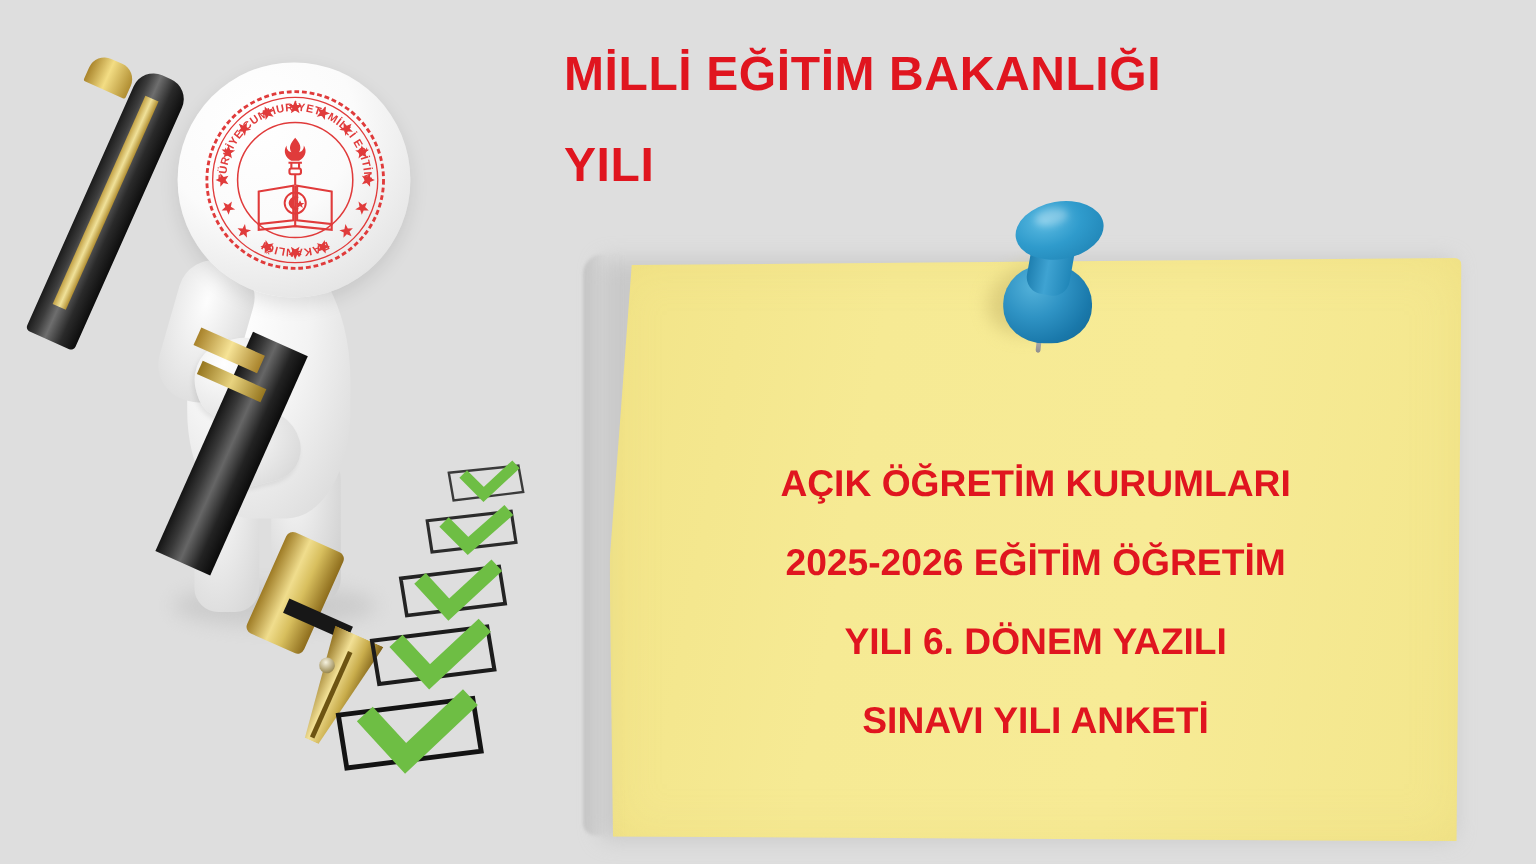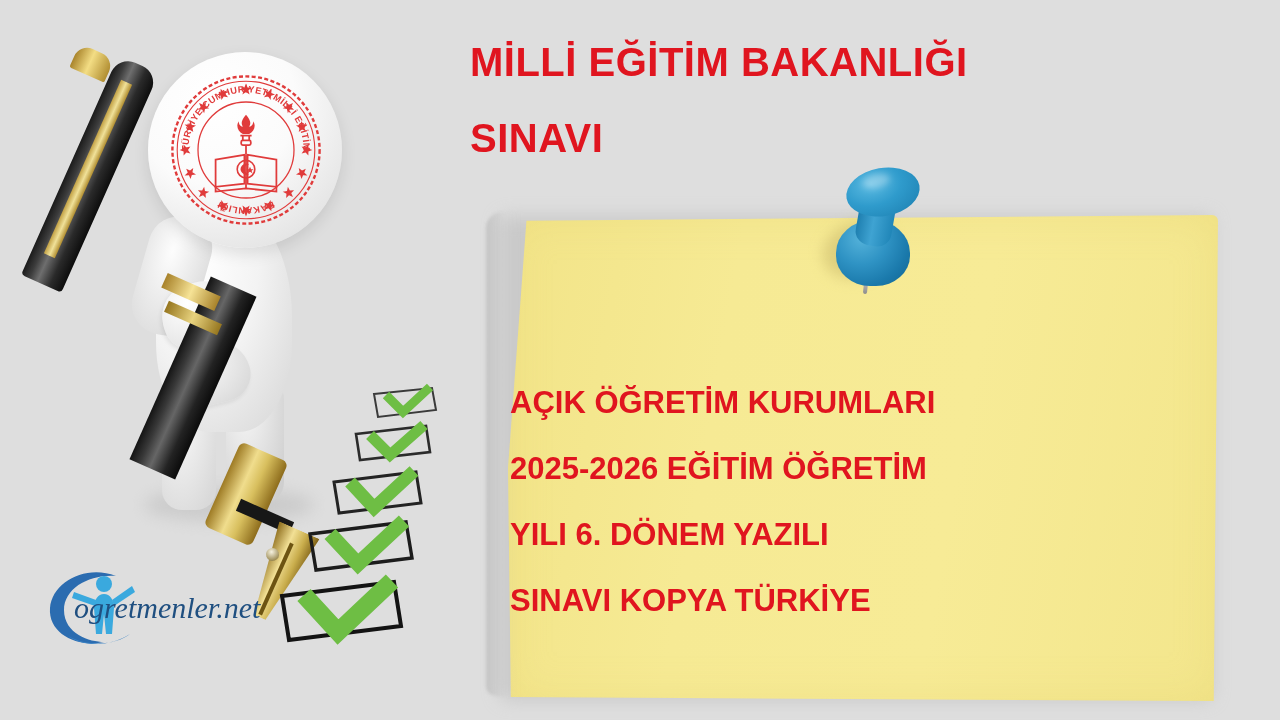--- a/index.html
+++ b/index.html
@@ -71,20 +71,21 @@
     background: linear-gradient(90deg, rgba(160,160,160,.40), rgba(200,200,200,.08) 55%, rgba(255,255,255,0));
     border-radius: 16px 0 0 10px;
     filter: blur(1.4px);
   }
 
   .note-text {
     position: absolute;
     left: 24px;
     top: 160px;
     width: 706px;
+    text-align: center;
     color: #e0151f;
     font-weight: 700;
     font-size: 31px;
     line-height: 66px;
     white-space: nowrap;
   }
   .note-text span { display: block; }
 
   
   .pin {
@@ -278,21 +279,21 @@
   .watermark { position: absolute; left: 38px; top: 556px; width: 240px; height: 96px; }
   .watermark svg { width: 100%; height: 100%; display: block; }
 </style>
 </head>
 <body>
 
 <div id="stage">
 
   <div class="header">
     <span class="line1">MİLLİ EĞİTİM BAKANLIĞI</span>
-    <span class="line2">SINAVI</span>
+    <span class="line2">YILI</span>
   </div>
 
   <div class="figure">
     <div class="fig-shadow"></div>
     <div class="fig-leg-r"></div>
     <div class="fig-leg-l"></div>
     <div class="fig-body"></div>
     <div class="fig-arm-back"></div>
     <div class="fig-head"></div>
 
@@ -448,42 +449,27 @@
 
   <div class="note-wrap">
     <div class="note-shadow"></div>
     <div class="note"></div>
     <div class="note-curl"></div>
 
     <div class="note-text">
       <span>AÇIK ÖĞRETİM KURUMLARI</span>
       <span>2025-2026 EĞİTİM ÖĞRETİM</span>
       <span>YILI 6. DÖNEM YAZILI</span>
-      <span>SINAVI KOPYA TÜRKİYE</span>
+      <span>SINAVI YILI ANKETİ</span>
     </div>
   </div>
 
   <div class="pin">
     <div class="pin-shadow"></div>
     <div class="pin-needle"></div>
     <div class="pin-base"></div>
     <div class="pin-stem"></div>
     <div class="pin-cap"></div>
     <div class="pin-cap-hi"></div>
   </div>
 
-  <div class="watermark">
-    <svg viewBox="0 0 240 96" aria-hidden="false">
-
-      <path d="M78 20 C 48 8, 14 26, 12 52 C 10 78, 40 92, 66 86 C 52 86, 26 78, 26 54 C 26 32, 52 18, 78 20 Z" fill="#2b6cb0"></path>
-      <path d="M30 80 C 46 92, 74 90, 92 78 C 80 88, 52 92, 30 80 Z" fill="#3a82c4"></path>
-
-      <g fill="#3aa9de">
-        <circle cx="66" cy="28" r="8"></circle>
-        <path d="M66 38 C 60 38, 56 44, 56 52 L 58 78 L 64 78 L 66 58 L 68 78 L 74 78 L 76 52 C 76 44, 72 38, 66 38 Z"></path>
-        <path d="M58 44 L 36 36 L 34 42 L 57 50 Z"></path>
-        <path d="M74 44 L 94 30 L 97 36 L 76 50 Z"></path>
-      </g>
-      <text x="36" y="62" font-family="Liberation Serif, serif" font-size="30" font-style="italic" fill="#1f4f80">ogretmenler.net</text>
-    </svg>
-  </div>
 
 </div>
 
 </body></html>

